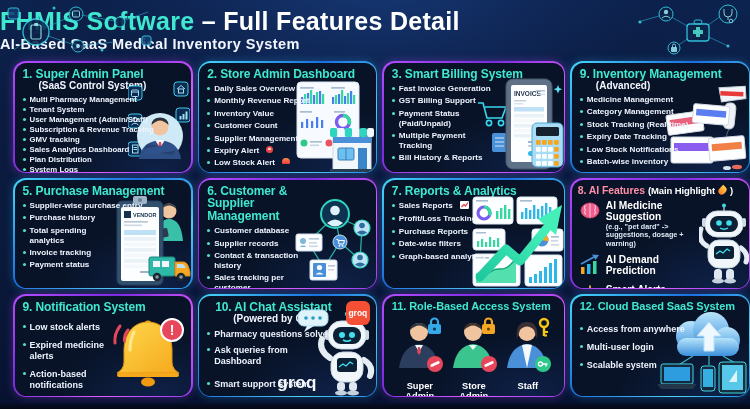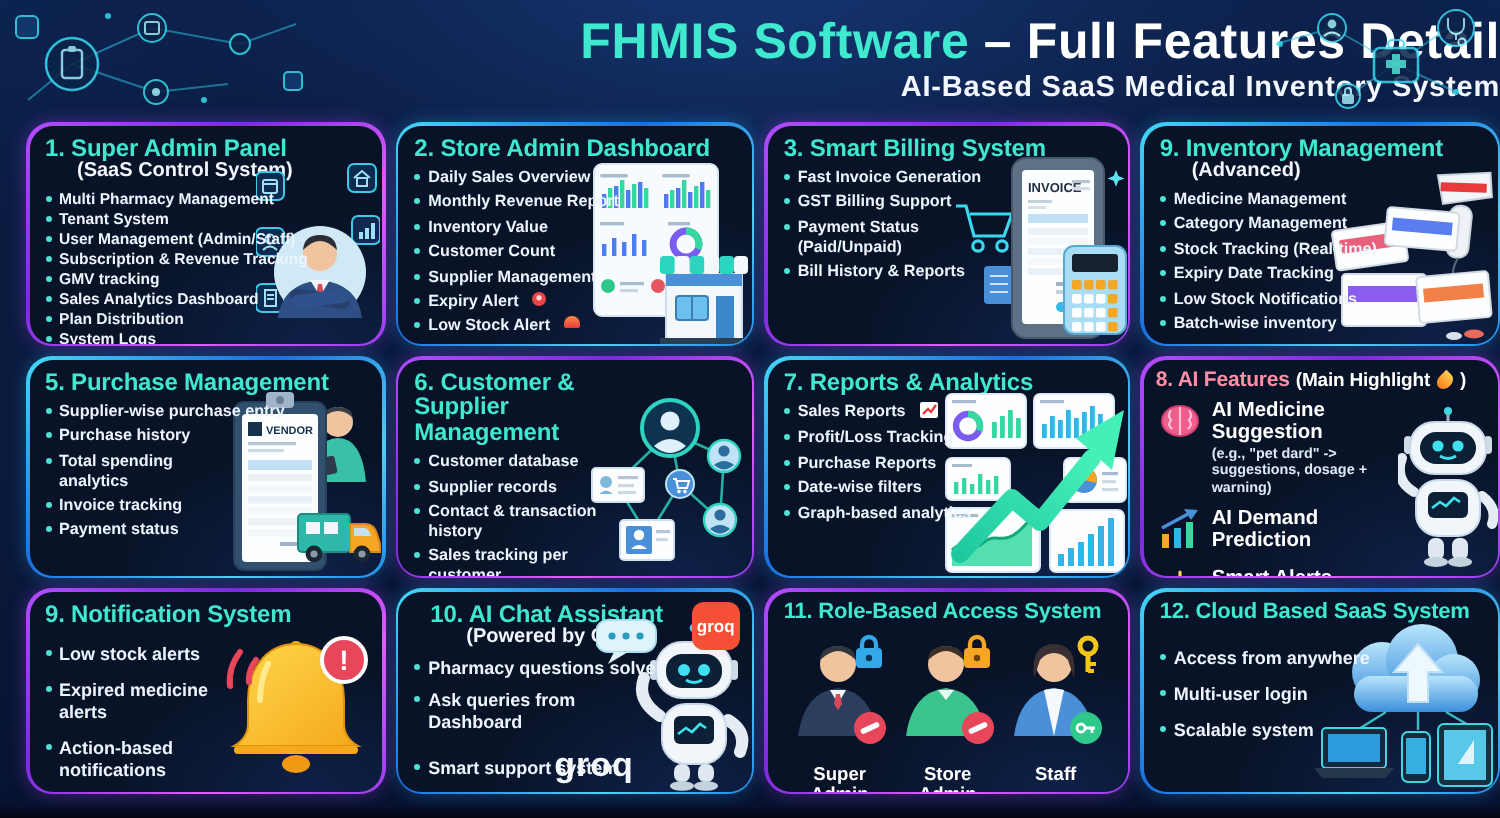--- a/index.html
+++ b/index.html
@@ -8,21 +8,21 @@
   #stage { position:relative; width:750px; height:409px;
     background:
       radial-gradient(ellipse 420px 200px at 50% -20px, #163774 0%, rgba(20,51,110,0) 70%),
       radial-gradient(ellipse 300px 160px at 0% 0%, rgba(14,42,92,.5), transparent 70%),
       radial-gradient(ellipse 300px 160px at 100% 0%, rgba(14,42,92,.5), transparent 70%),
       linear-gradient(180deg,#0b1d44 0%,#0a1a3c 60%,#071230 100%);
   }
   #stage::after { content:""; position:absolute; left:0; right:0; bottom:0; height:7px;
     background:linear-gradient(180deg, transparent, rgba(4,6,15,.9)); pointer-events:none; }
   
-  .hdr { position:relative; text-align:right; padding-top:8px; height:52px; z-index:2; }
+  .hdr { position:relative; text-align:left; padding-top:8px; height:52px; z-index:2; }
   .h1 { font-size:25px; font-weight:bold; color:#ffffff; letter-spacing:.3px; line-height:1.05; }
   .h1 .hl { color:#3fe8cf; }
   .h2 { font-size:14.5px; font-weight:bold; color:#f2f6ff; margin-top:2px; letter-spacing:.4px; }
   .decorL { position:absolute; left:2px; top:2px; }
   .decorR { position:absolute; right:2px; top:2px; }
   
   .grid { position:absolute; left:13px; right:0; top:61px;
     display:grid; grid-template-columns:repeat(4,1fr);
     grid-template-rows:112px 111px 103px; gap:5px; }
   .panel { border-radius:13px; padding:1.5px; }
@@ -312,20 +312,24 @@
               <i class="dot"></i>
               <span class="tx">Fast Invoice Generation</span>
             </li>
           <li class="bi">
               <i class="dot"></i>
               <span class="tx">GST Billing Support</span>
             </li>
           <li class="bi">
               <i class="dot"></i>
               <span class="tx">Payment Status (Paid/Unpaid)</span>
+            </li>
+          <li class="bi">
+              <i class="dot"></i>
+              <span class="tx">Multiple Payment Tracking</span>
             </li>
           <li class="bi">
               <i class="dot"></i>
               <span class="tx">Bill History &amp; Reports</span>
             </li>
         </ul>
         <svg class="illus" style="right:0;bottom:0;" width="88" height="95" viewBox="0 0 88 95">
           <g stroke="#38d8ef" stroke-width="1.6" fill="none">
               <path d="M2 26 h5 l4 15 h15 l4 -11 H9"></path>
               <circle cx="13" cy="46" r="2.6"></circle>

